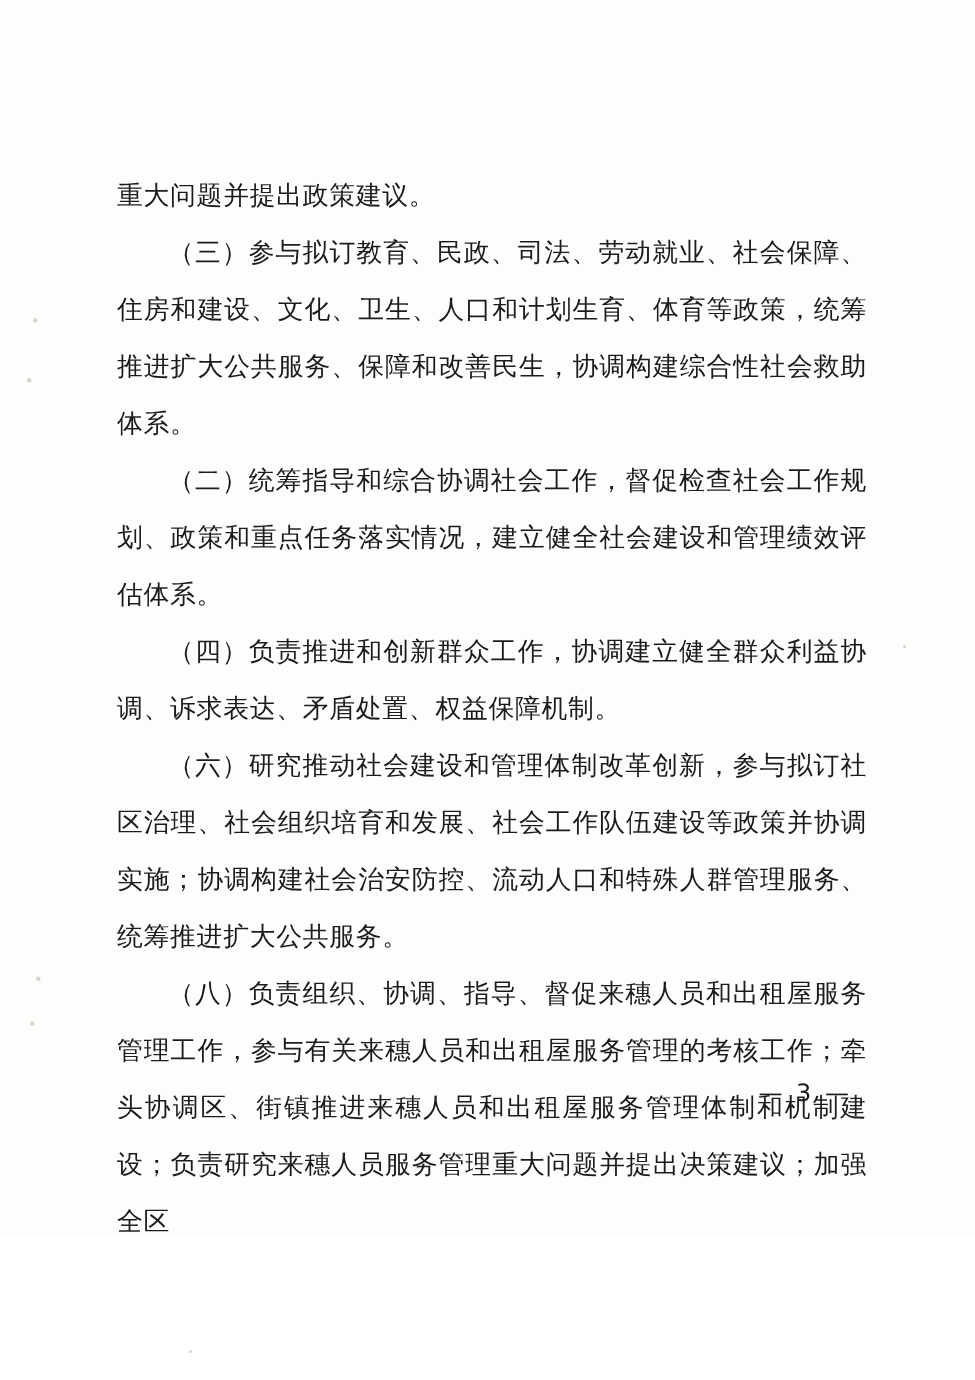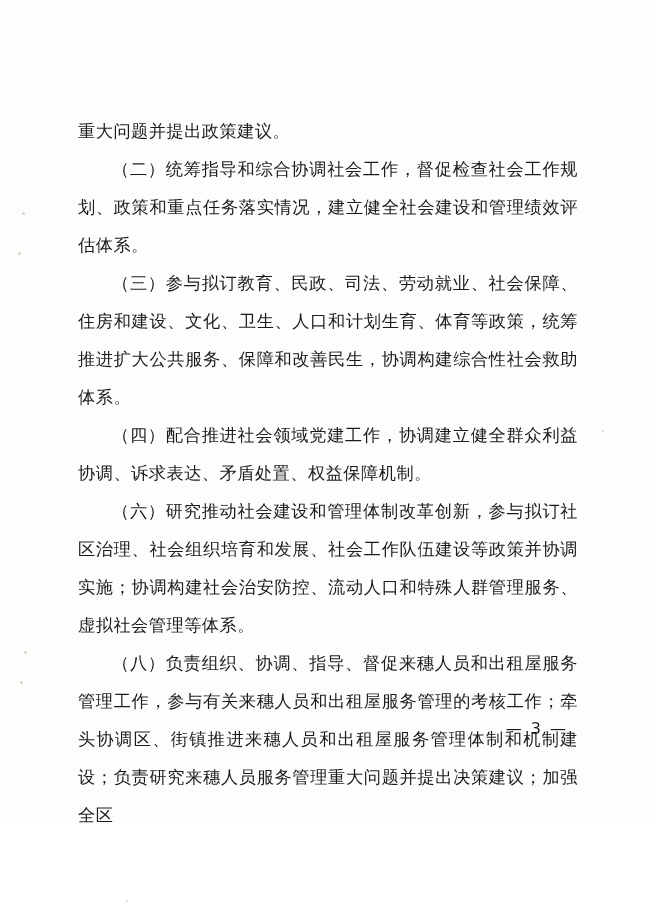--- a/index.html
+++ b/index.html
@@ -69,28 +69,28 @@
   <div class="speck" style="left:18px; top:252px; width:3px; height:3px;"></div>
   <div class="speck" style="left:24px; top:651px; width:3px; height:3px;"></div>
   <div class="speck" style="left:20px; top:681px; width:3px; height:3px;"></div>
   <div class="speck" style="left:602px; top:430px; width:2px; height:2px;"></div>
   <div class="speck" style="left:126px; top:900px; width:2px; height:2px;"></div>
 
   <div class="content">
 
     <p class="para">重大问题并提出政策建议。</p>
 
+    <p class="para indent">（三）参与拟订教育、民政、司法、劳动就业、社会保障、住房和建设、文化、卫生、人口和计划生育、体育等政策，统筹推进扩大公共服务、保障和改善民生，协调构建综合性社会救助体系。</p>
+
     <p class="para indent">（二）统筹指导和综合协调社会工作，督促检查社会工作规划、政策和重点任务落实情况，建立健全社会建设和管理绩效评估体系。</p>
 
-    <p class="para indent">（三）参与拟订教育、民政、司法、劳动就业、社会保障、住房和建设、文化、卫生、人口和计划生育、体育等政策，统筹推进扩大公共服务、保障和改善民生，协调构建综合性社会救助体系。</p>
-
-    <p class="para indent">（四）配合推进社会领域党建工作，协调建立健全群众利益协调、诉求表达、矛盾处置、权益保障机制。</p>
+    <p class="para indent">（四）负责推进和创新群众工作，协调建立健全群众利益协调、诉求表达、矛盾处置、权益保障机制。</p>
 
 
-    <p class="para indent">（六）研究推动社会建设和管理体制改革创新，参与拟订社区治理、社会组织培育和发展、社会工作队伍建设等政策并协调实施；协调构建社会治安防控、流动人口和特殊人群管理服务、虚拟社会管理等体系。</p>
+    <p class="para indent">（六）研究推动社会建设和管理体制改革创新，参与拟订社区治理、社会组织培育和发展、社会工作队伍建设等政策并协调实施；协调构建社会治安防控、流动人口和特殊人群管理服务、统筹推进扩大公共服务。</p>
 
 
     <p class="para indent">（八）负责组织、协调、指导、督促来穗人员和出租屋服务管理工作，参与有关来穗人员和出租屋服务管理的考核工作；牵头协调区、街镇推进来穗人员和出租屋服务管理体制和机制建设；负责研究来穗人员服务管理重大问题并提出决策建议；加强全区</p>
 
   </div>
 
   <div class="footer">— 3 —</div>
 
 </div>
 

